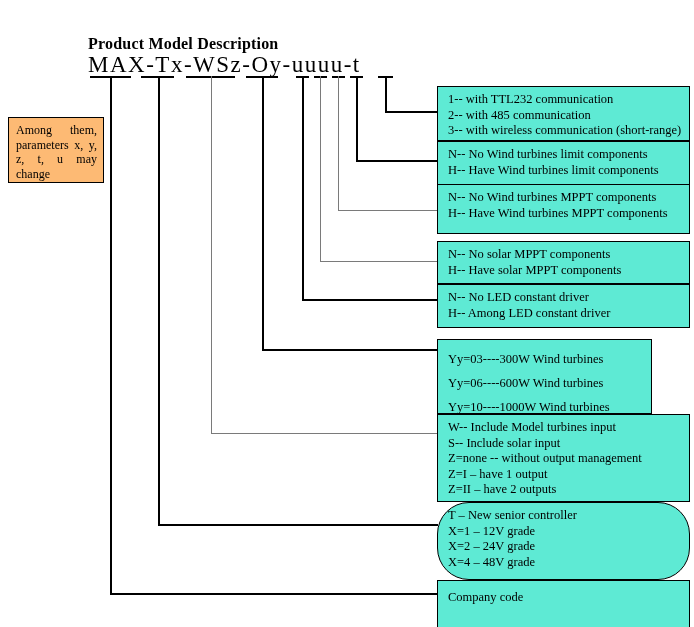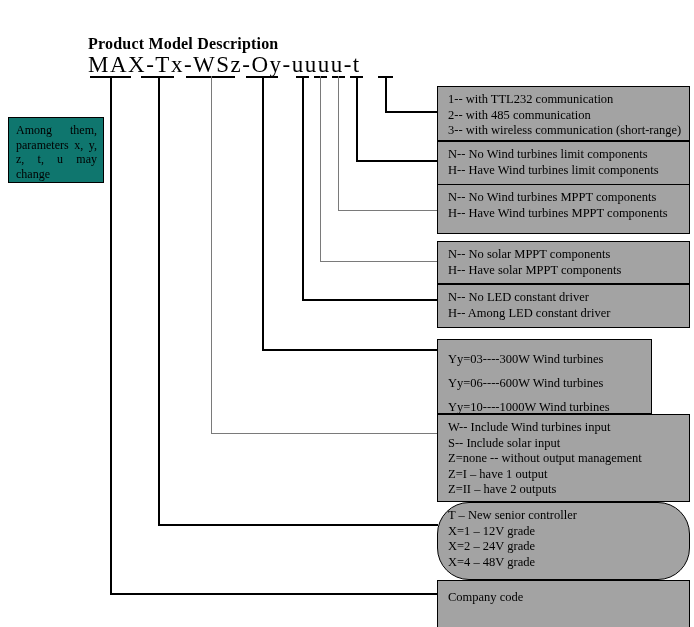--- a/index.html
+++ b/index.html
@@ -60,21 +60,21 @@
     position: absolute;
     height: 1px;
     background: #000;
   }
   .hline.grey { background: #7a7a7a; }
 
   
   .box {
     position: absolute;
     border: 1px solid #000;
-    background: #a3a3a3;
+    background: #5eead4;
     box-sizing: border-box;
   }
   .box-inner {
     padding: 5px 0 0 10px;
     font-size: 12.5px;
     line-height: 15.5px;
   }
   .box-inner.wide-lines {
     line-height: 24px;
     padding-top: 7px;
@@ -85,21 +85,21 @@
 
   
   #note-box {
     position: absolute;
     left: 8px;
     top: 117px;
     width: 96px;
     height: 66px;
     border: 1px solid #000;
     box-sizing: border-box;
-    background: #0f766e;
+    background: #fdba74;
   }
   #note-box .note-text {
     padding: 5px 6px 0 7px;
     font-size: 12px;
     line-height: 14.5px;
     text-align: justify;
     text-align-last: left;
   }
 </style>
 </head>
@@ -191,21 +191,21 @@
   <div class="box" style="left:437px; top:339px; width:215px; height:75px;">
     <div class="box-inner wide-lines">
       <div class="ln">Yy=03----300W Wind turbines</div>
       <div class="ln">Yy=06----600W Wind turbines</div>
       <div class="ln">Yy=10----1000W Wind turbines</div>
     </div>
   </div>
 
   <div class="box" style="left:437px; top:414px; width:253px; height:88px;">
     <div class="box-inner">
-      <div class="ln">W-- Include Wind turbines input</div>
+      <div class="ln">W-- Include Model turbines input</div>
       <div class="ln">S-- Include solar input</div>
       <div class="ln">Z=none -- without output management</div>
       <div class="ln">Z=I – have 1 output</div>
       <div class="ln">Z=II – have 2 outputs</div>
     </div>
   </div>
 
   <div class="box" style="left:437px; top:502px; width:253px; height:78px;border-radius:32px;">
     <div class="box-inner">
       <div class="ln">T – New senior controller</div>

